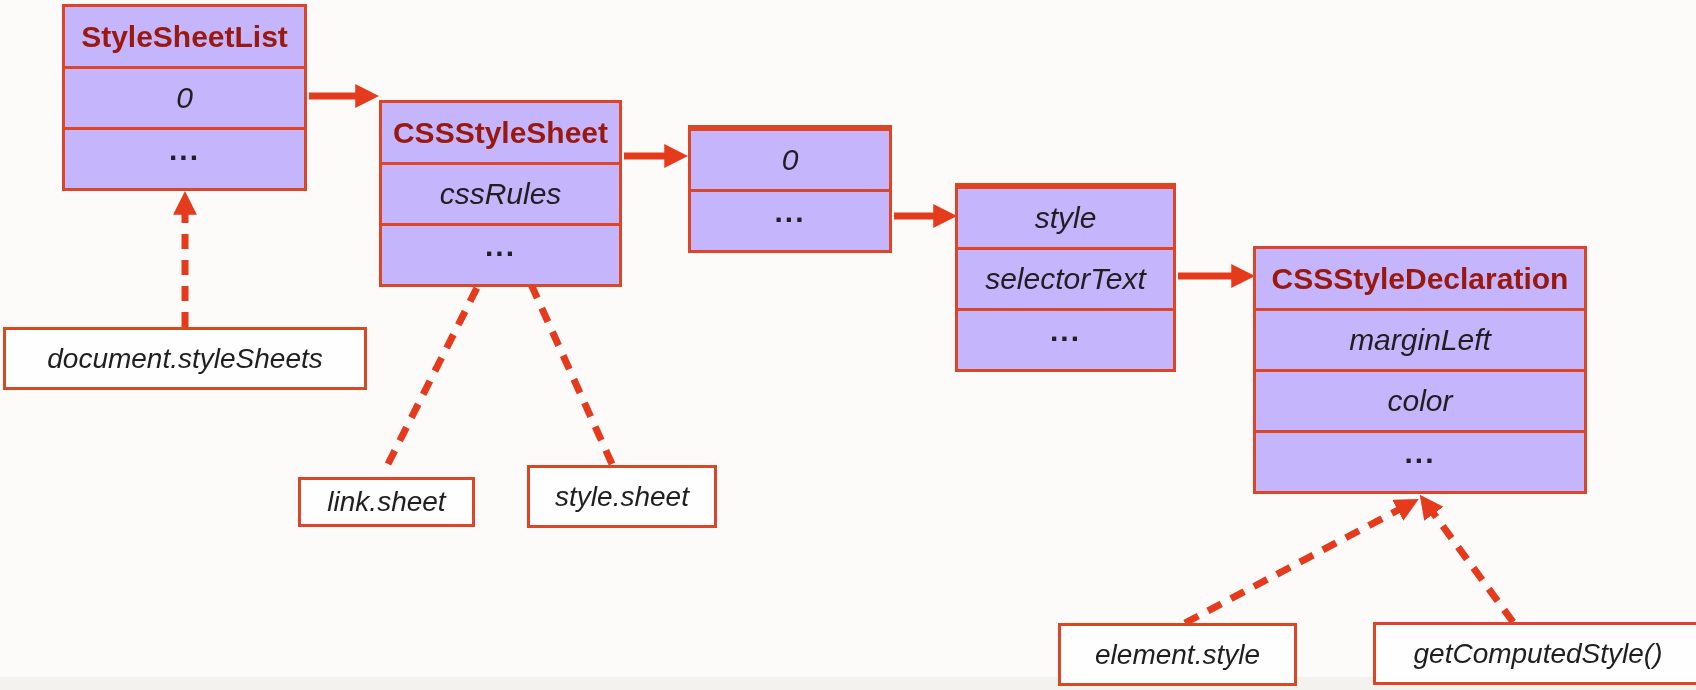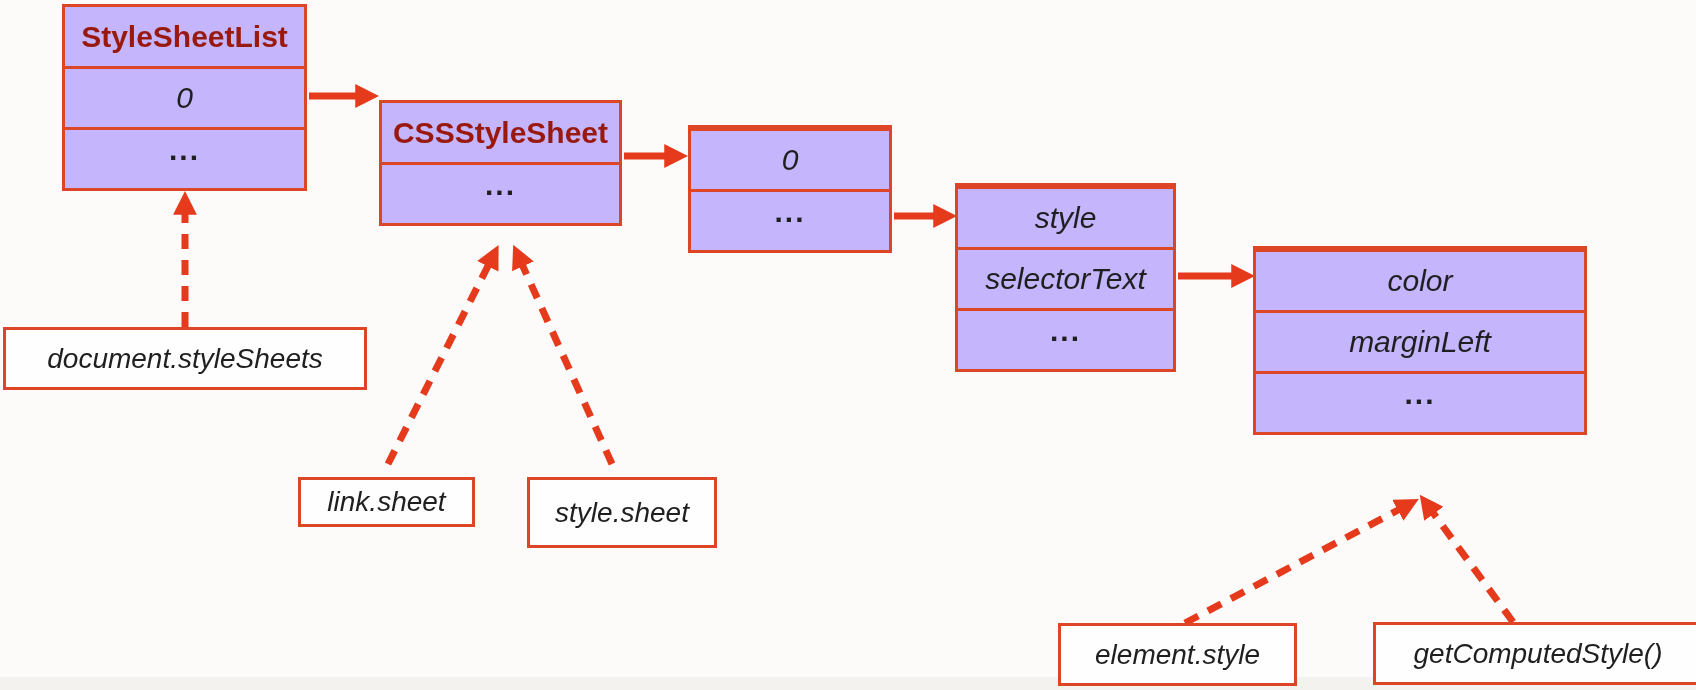--- a/index.html
+++ b/index.html
@@ -93,20 +93,21 @@
 <div class="node" style="left:62px;top:4px;width:245px;">
   <div class="node-title">StyleSheetList</div>
   <div class="node-row">0</div>
   <div class="node-row row-ellipsis">
       <span>...</span>
     </div>
 </div>
 
 <div class="node" style="left:379px;top:68px;width:243px;margin-top:32px;">
   <div class="node-title">CSSStyleSheet</div>
+  <div class="node-row">cssRules</div>
   <div class="node-row row-ellipsis">
       <span>...</span>
     </div>
 </div>
 
 <div class="node" style="left:688px;top:125px;width:204px;">
   <div class="node-row">0</div>
   <div class="node-row row-ellipsis">
       <span>...</span>
     </div>
@@ -114,36 +115,37 @@
 
 <div class="node" style="left:955px;top:183px;width:221px;">
   <div class="node-row">style</div>
   <div class="node-row">selectorText</div>
   <div class="node-row row-ellipsis">
       <span>...</span>
     </div>
 </div>
 
 <div class="node" style="left:1253px;top:246px;width:334px;">
+  <div class="node-title">CSSStyleDeclaration</div>
+  <div class="node-row">marginLeft</div>
   <div class="node-row">color</div>
-  <div class="node-row">marginLeft</div>
   <div class="node-row row-ellipsis">
       <span>...</span>
     </div>
 </div>
 
 <div class="leaf" style="left:3px;top:327px;width:364px;height:63px;">
   <span>document.styleSheets</span>
 </div>
 
 <div class="leaf" style="left:298px;top:477px;width:177px;height:50px;">
   <span>link.sheet</span>
 </div>
 
-<div class="leaf" style="left:527px;top:465px;width:190px;height:71px;margin-top:12px;">
+<div class="leaf" style="left:527px;top:465px;width:190px;height:63px;">
   <span>style.sheet</span>
 </div>
 
 <div class="leaf" style="left:1058px;top:623px;width:239px;height:63px;">
   <span>element.style</span>
 </div>
 
 <div class="leaf" style="left:1353px;top:622px;width:330px;height:63px;margin-left:20px;">
   <span>getComputedStyle()</span>
 </div>

